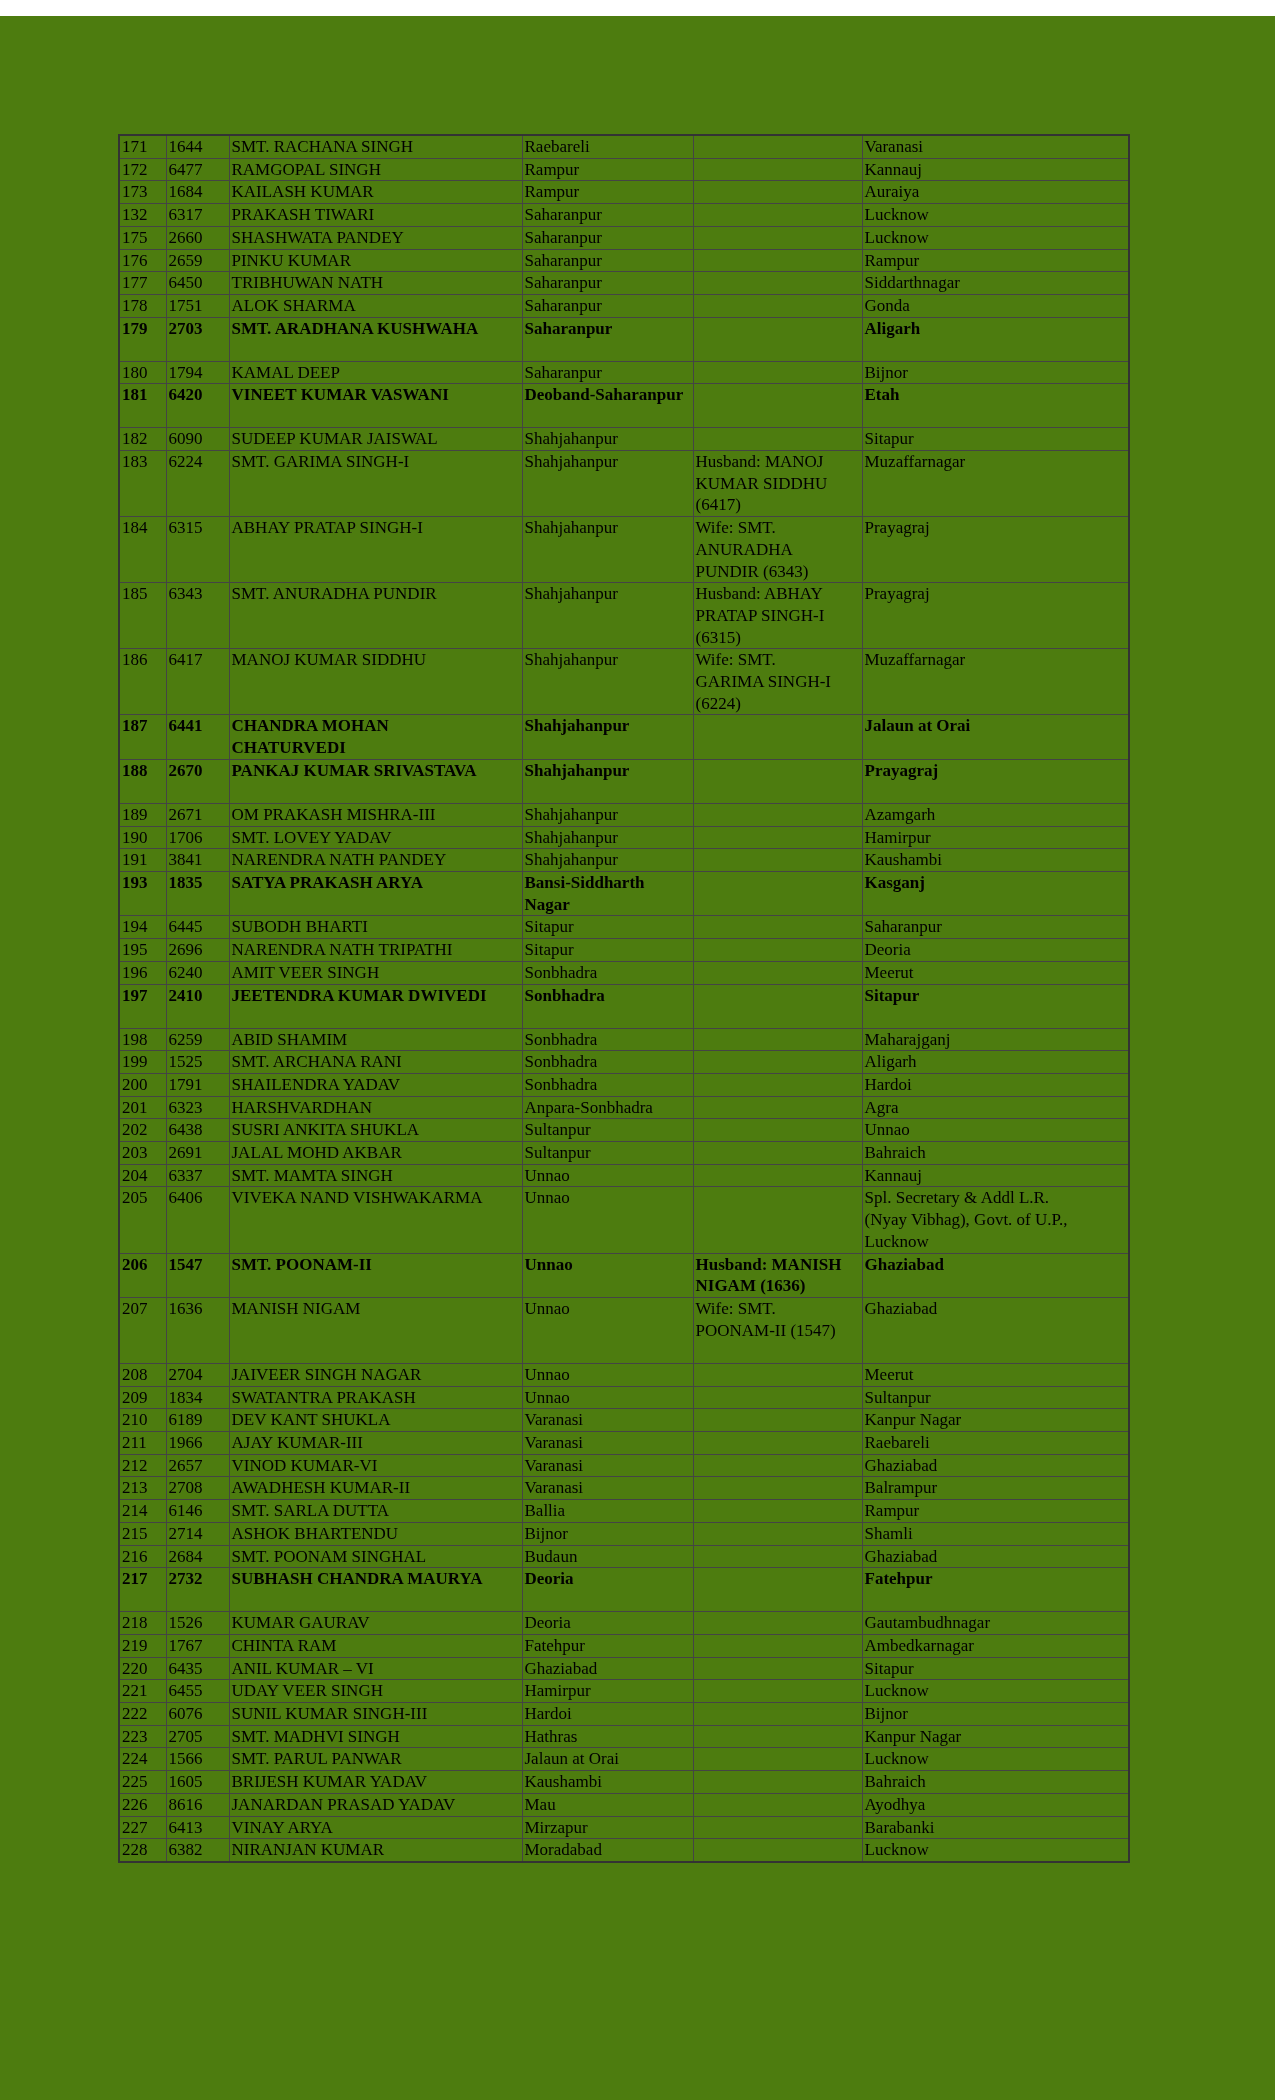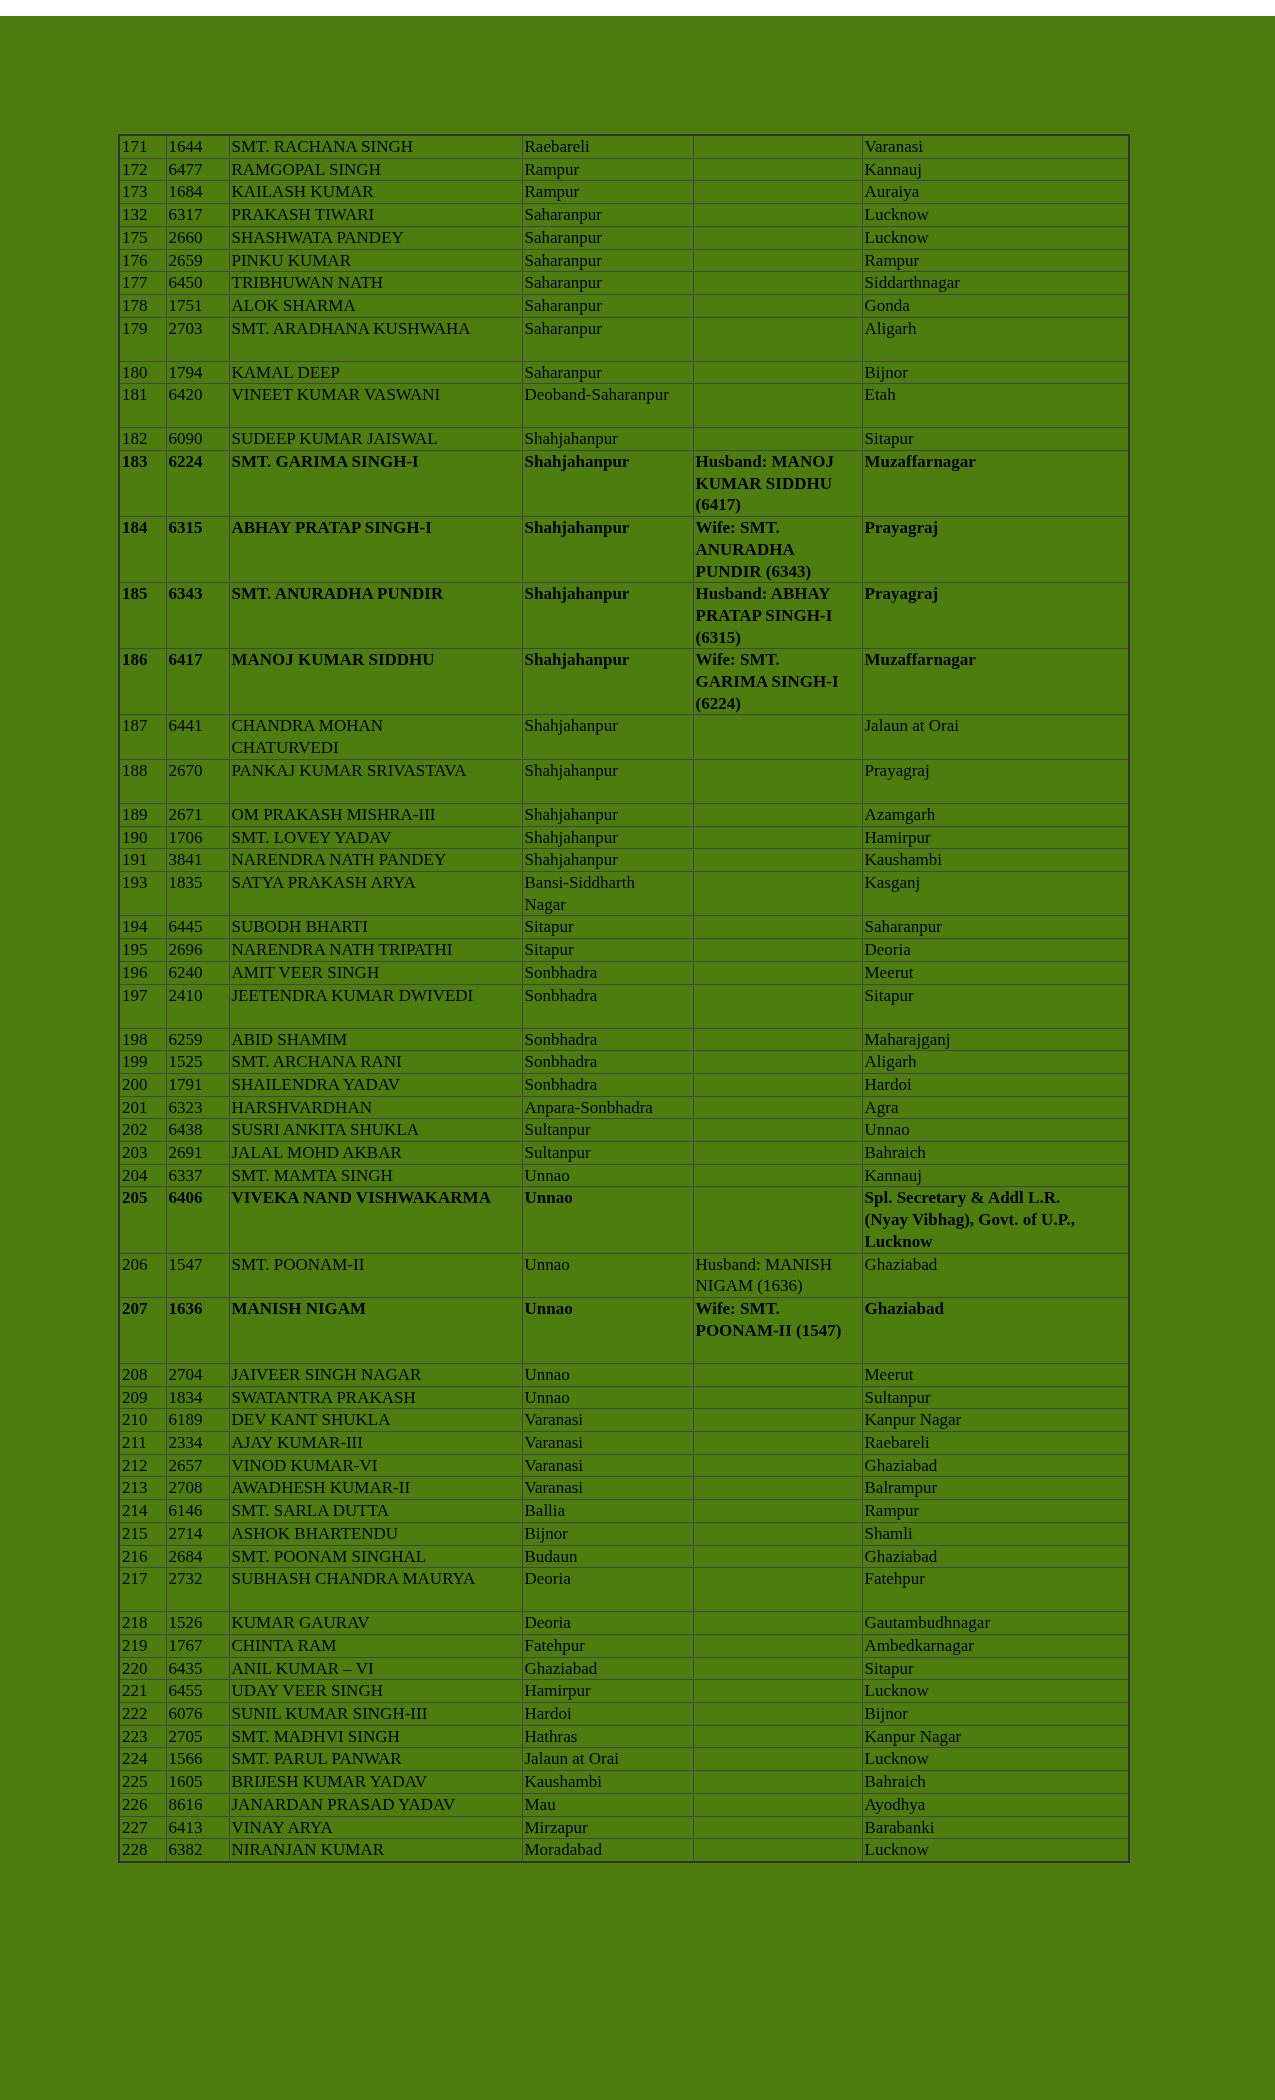--- a/index.html
+++ b/index.html
@@ -21,22 +21,22 @@
     white-space: nowrap;
     overflow: hidden;
   }
   col.c-sno { width: 47px; }
   col.c-id { width: 63px; }
   col.c-name { width: 293px; }
   col.c-from { width: 171px; }
   col.c-remark { width: 169px; }
   col.c-to { width: 267px; }
   tr.h1 td { height: 21.7px; }
-  tr.h2 td { height: 43px; }
-  tr.h3 td { height: 65px; font-weight: bold; }
+  tr.h2 td { height: 43px; font-weight: bold; }
+  tr.h3 td { height: 65px; }
 </style>
 </head>
 <body>
 
 <div class="page">
   <table class="list">
     <colgroup>
       <col class="c-sno">
         <col class="c-id">
         <col class="c-name">
@@ -352,21 +352,21 @@
         <tr class="h1">
     <td>210</td>
     <td>6189</td>
     <td>DEV KANT SHUKLA</td>
     <td>Varanasi</td>
     <td></td>
     <td>Kanpur Nagar</td>
   </tr>
         <tr class="h1">
     <td>211</td>
-    <td>2334</td>
+    <td>1966</td>
     <td>AJAY KUMAR-III</td>
     <td>Varanasi</td>
     <td></td>
     <td>Raebareli</td>
   </tr>
         <tr class="h1">
     <td>212</td>
     <td>2657</td>
     <td>VINOD KUMAR-VI</td>
     <td>Varanasi</td>

